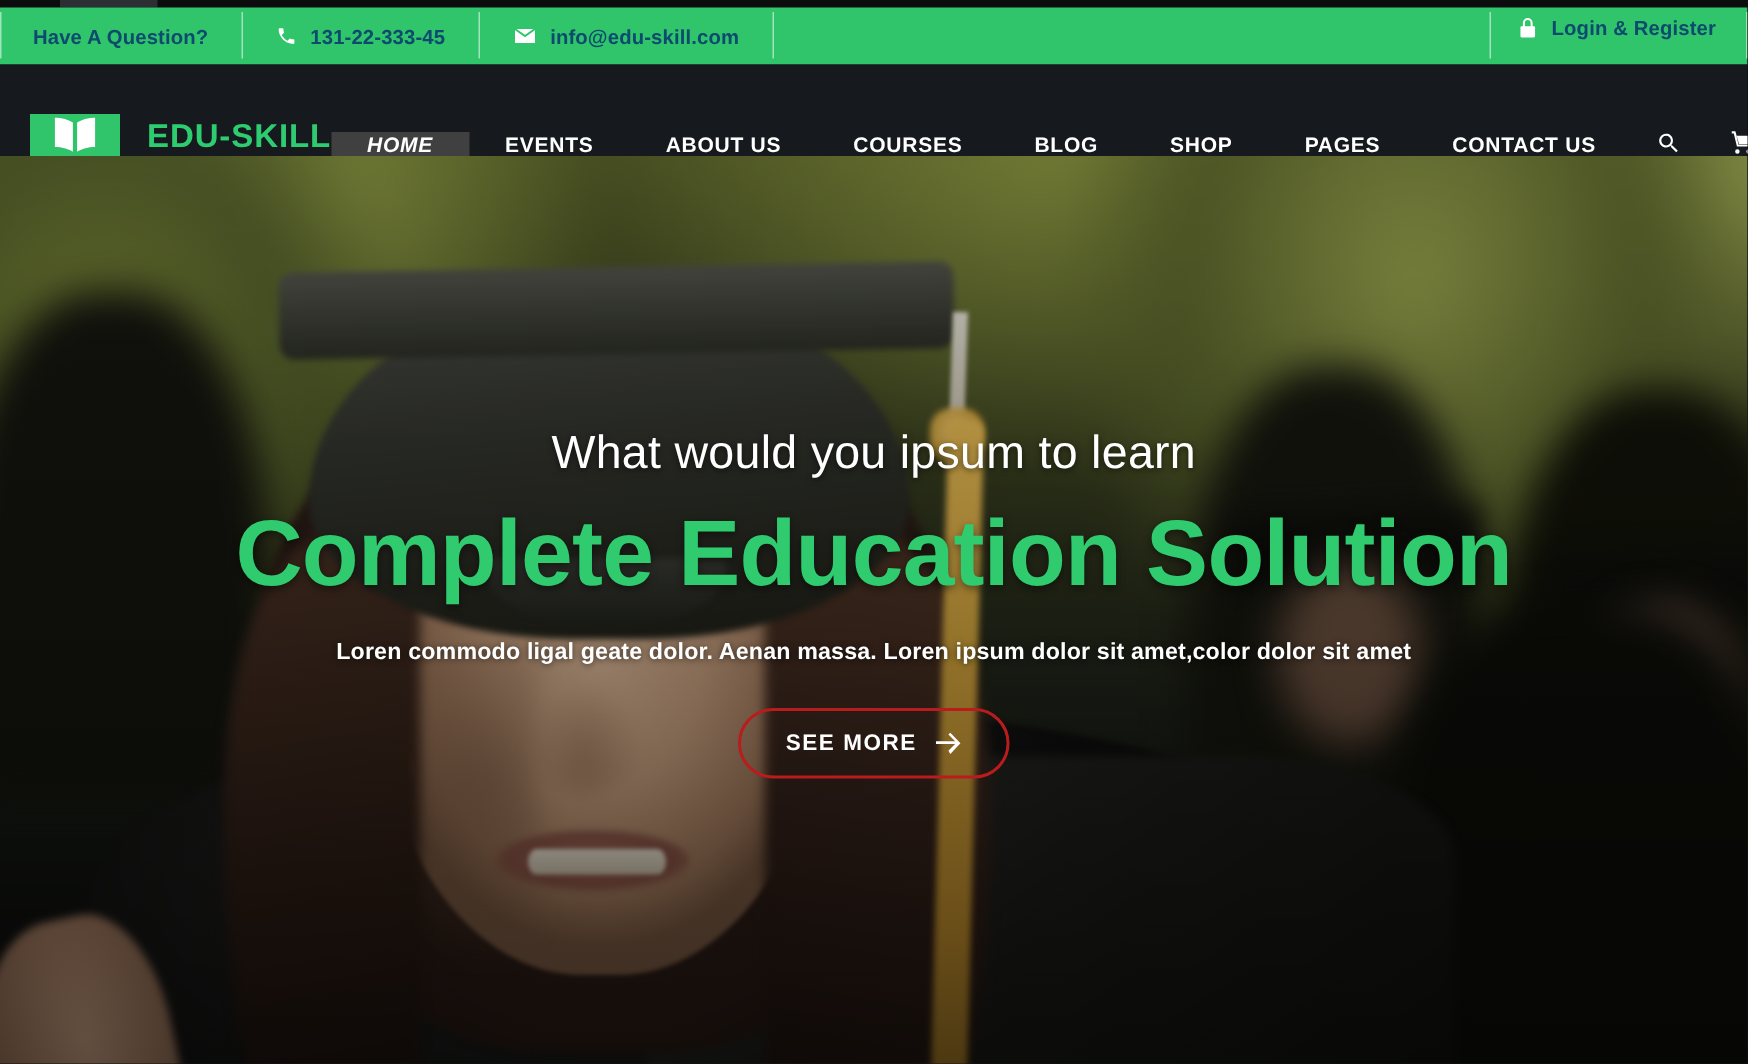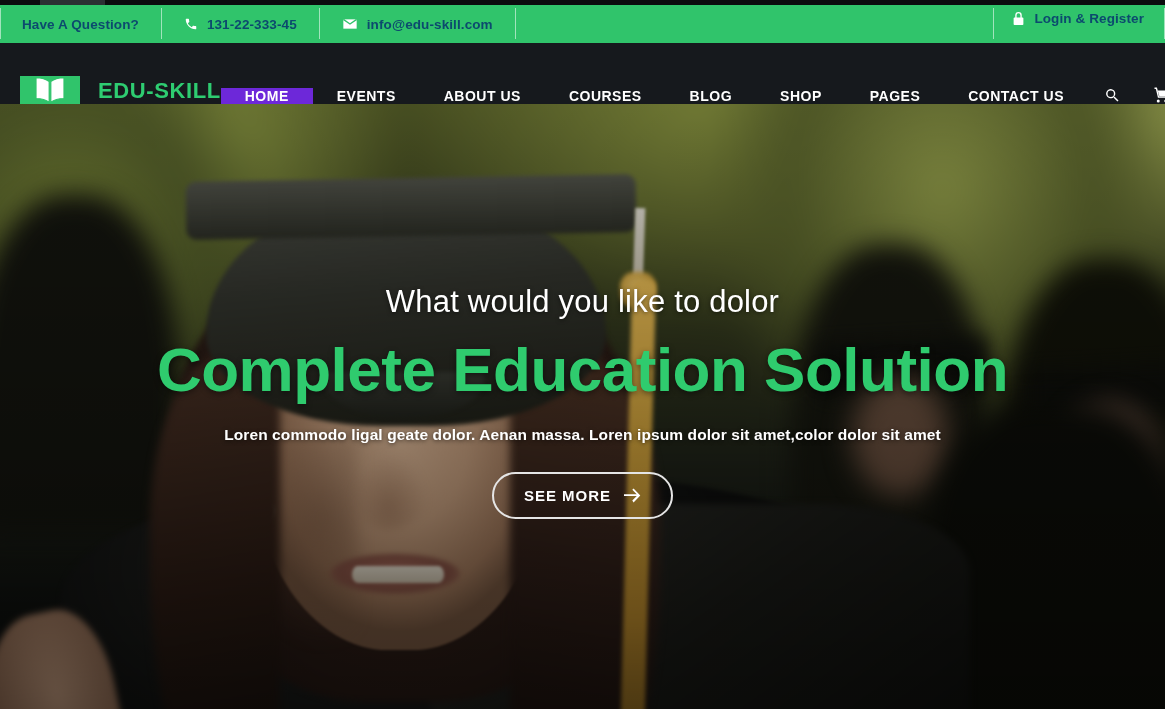--- a/index.html
+++ b/index.html
@@ -72,21 +72,21 @@
   .nav-links { display: flex; align-items: stretch; }
   .nav-link {
     display: flex; align-items: center; justify-content: center;
     padding: 0 24px;
     color: #ffffff;
     font-size: 14px; font-weight: bold;
     letter-spacing: 0.5px;
     white-space: nowrap;
     cursor: pointer;
   }
-  .nav-link.active { background: #6d28d9; color: #ffffff; }
+  .nav-link.active { background: #404040; color: #ffffff; font-style: italic; }
   .nav-right { margin-left: auto; display: flex; align-items: stretch; }
   .nav-icon {
     display: flex; align-items: center; justify-content: center;
     padding: 0 16px; cursor: pointer;
   }
   .nav-icon.last { padding-right: 24px; }
   .nav-icon svg { display: block; fill: #ffffff; }
 
   
   .hero {
@@ -294,21 +294,21 @@
   }
   .hero-desc {
     color: #ffffff;
     font-size: 15.5px; font-weight: bold;
     letter-spacing: 0.1px;
     margin-bottom: 28px;
     text-shadow: 0 1px 4px rgba(0,0,0,.6);
   }
   .see-more {
     display: inline-flex; align-items: center; gap: 13px;
-    border: 2px solid #e5e5e5;
+    border: 2px solid #b91c1c;
     border-radius: 30px;
     padding: 13px 30px;
     color: #ffffff;
     font-size: 15px; font-weight: bold;
     letter-spacing: 1px;
     background: transparent;
     cursor: pointer;
   }
   .see-more svg { display: block; fill: #ffffff; }
 </style>
@@ -458,21 +458,21 @@
       <div class="cap-notch"></div>
       <div class="cap-board"></div>
       <div class="tassel-cord"></div>
       <div class="tassel-knot"></div>
       <div class="tassel"></div>
     </div>
 
     <div class="hero-overlay"></div>
 
     <div class="hero-content">
-      <div class="hero-sub">What would you like to dolor</div>
+      <div class="hero-sub">What would you ipsum to learn</div>
       <div class="hero-title">Complete Education Solution</div>
       <div class="hero-desc">Loren commodo ligal geate dolor. Aenan massa. Loren ipsum dolor sit amet,color dolor sit amet</div>
       <div class="see-more">
         <span>SEE MORE</span>
         <span>
           <svg width="17" height="15" viewBox="0 0 24 20">
               <path d="M13.5 0l-1.8 1.8L18 8.1H0v2.6h18l-6.3 6.3L13.5 20 23 10 13.5 0z"></path>
             </svg>
         </span>
       </div>

